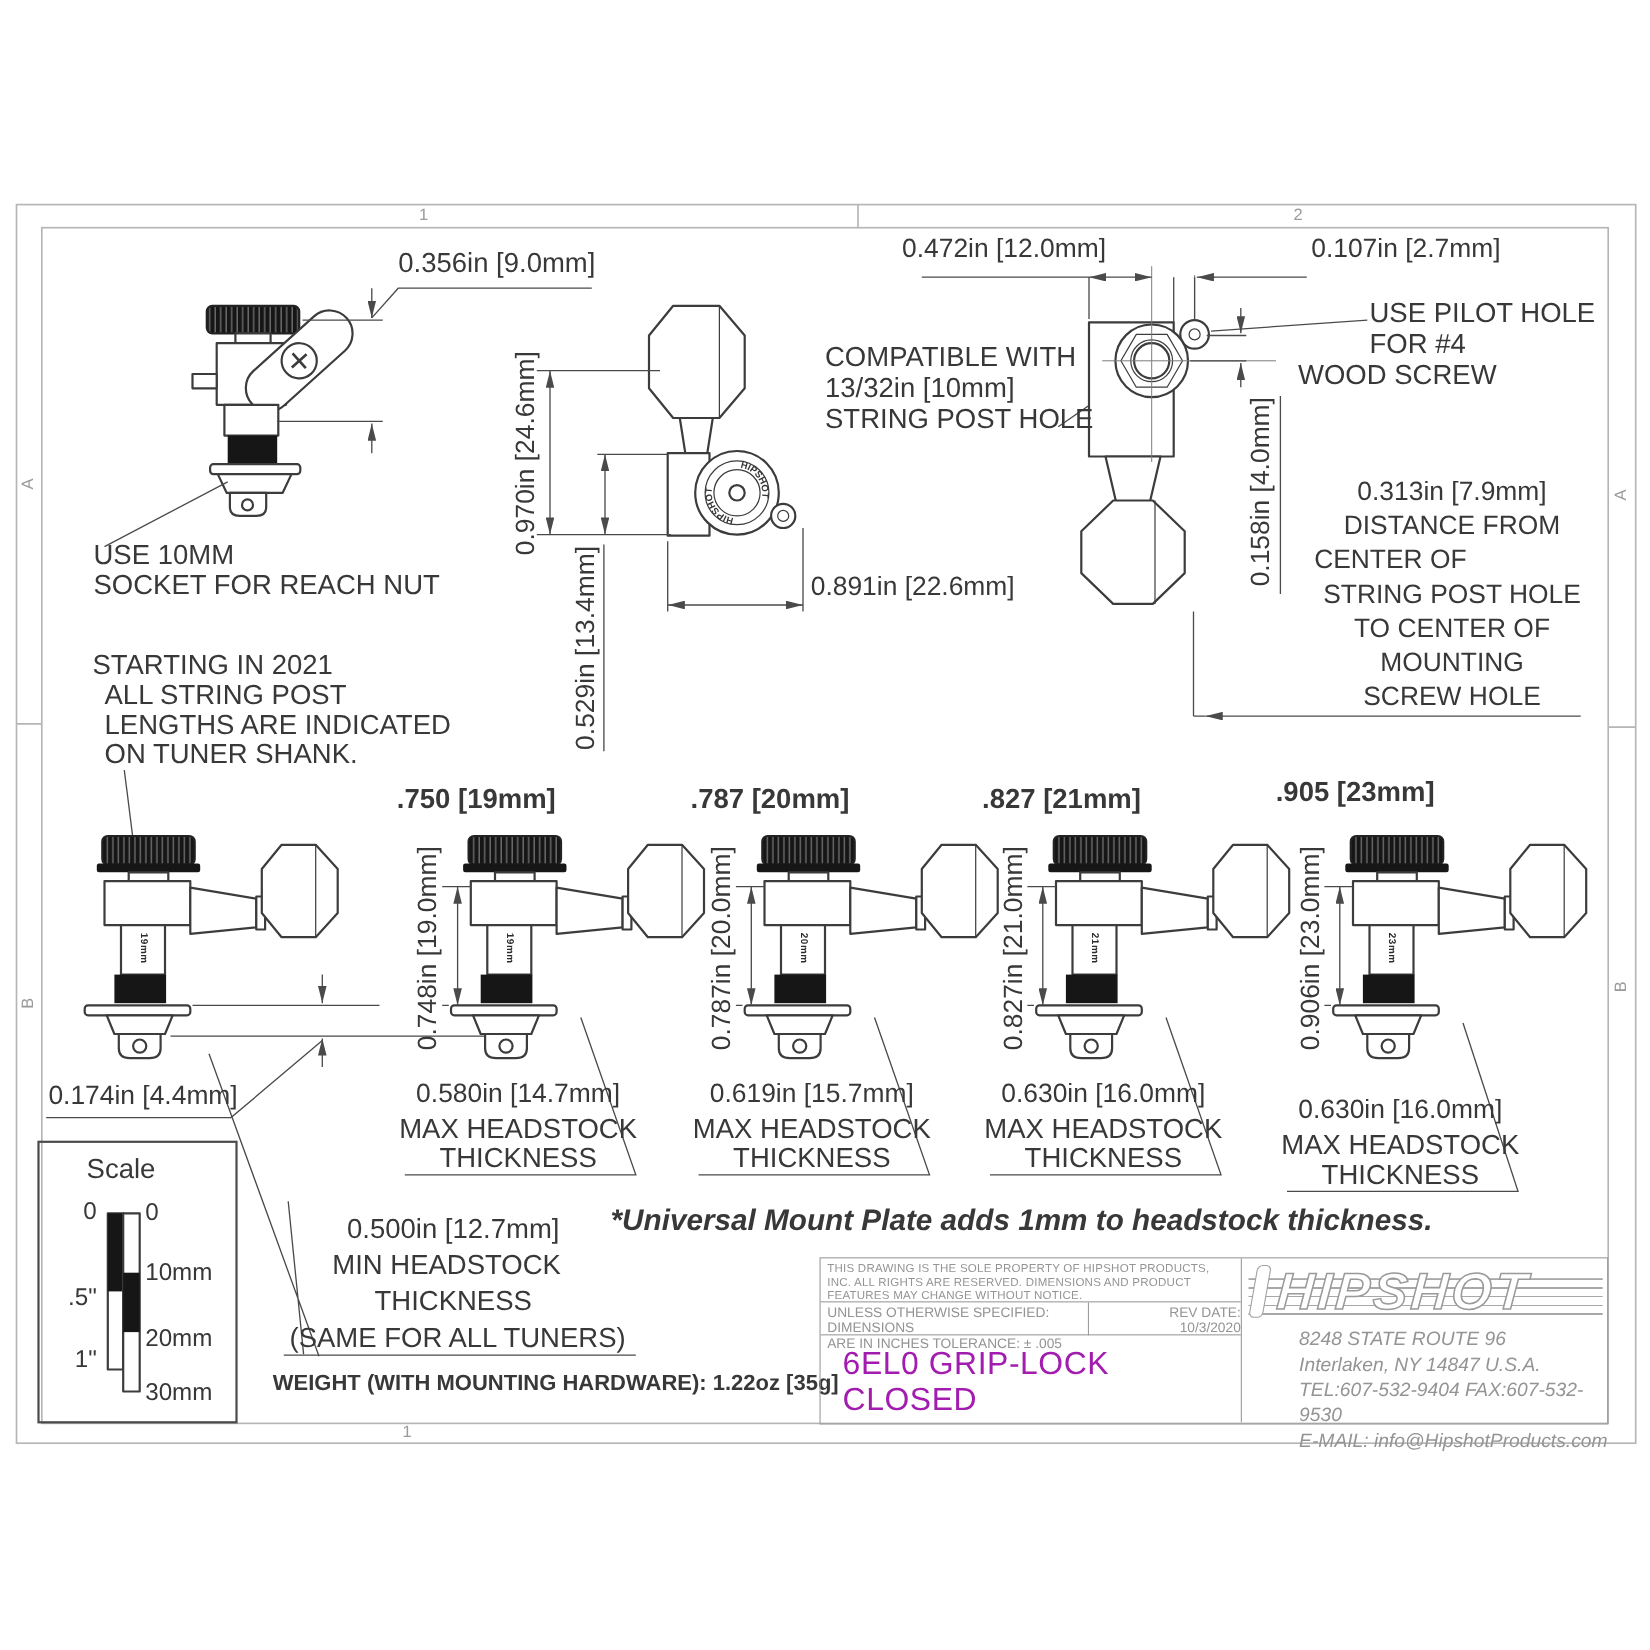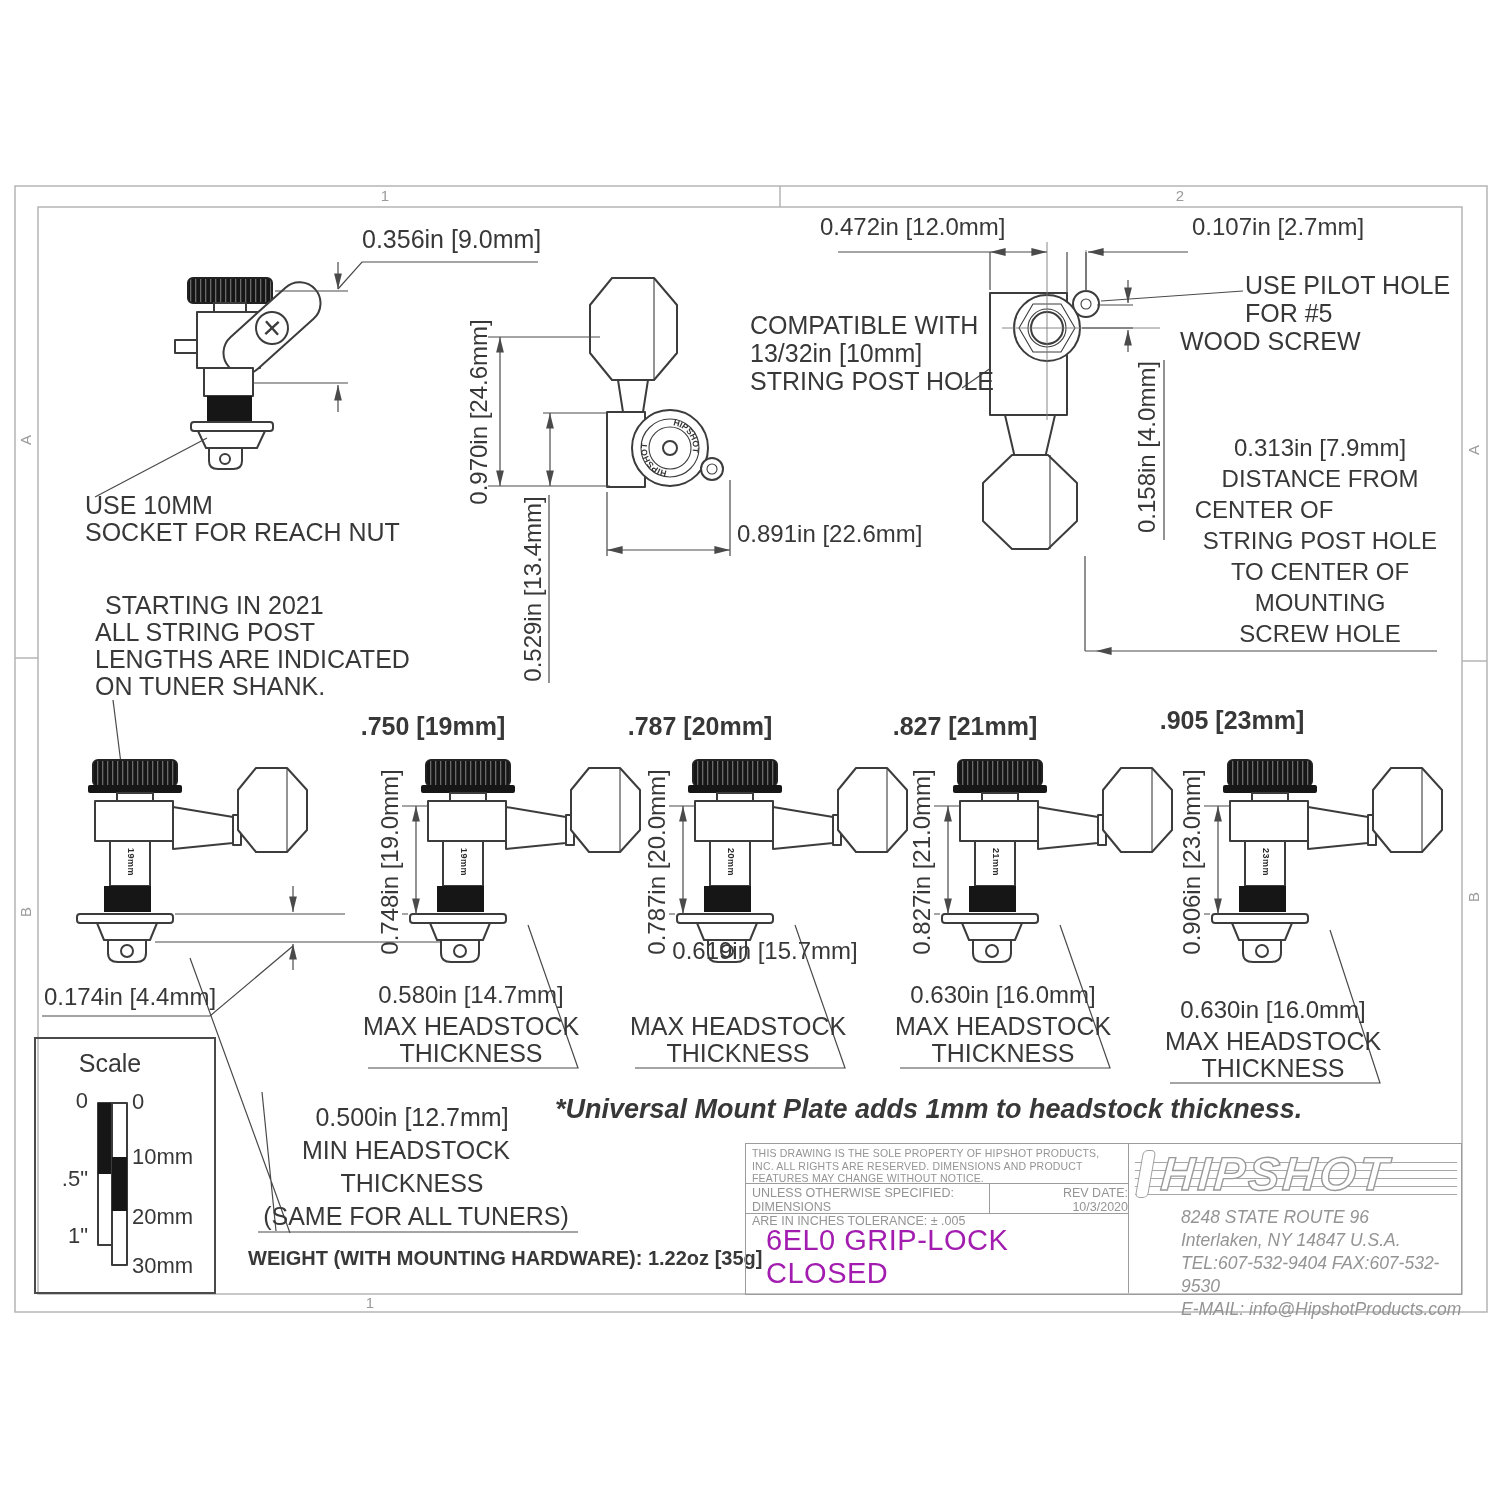--- a/index.html
+++ b/index.html
@@ -203,37 +203,37 @@
   <div class="t zone ctr" style="left:1180px; top:196px;">2</div>
   <div class="t zone ctr" style="left:370px; top:1303px;">1</div>
   <div class="t zone r90" style="left:26px; top:440px;">A</div>
   <div class="t zone r90" style="left:26px; top:912px;">B</div>
   <div class="t zone r90" style="left:1474px; top:450px;">A</div>
   <div class="t zone r90" style="left:1474px; top:897px;">B</div>
 
   <div class="t s25" style="left:362px; top:226px;">0.356in [9.0mm]</div>
   <div class="t s25" style="left:85px; top:492px;">USE 10MM</div>
   <div class="t s25" style="left:85px; top:519px;">SOCKET FOR REACH NUT</div>
-  <div class="t s25" style="left:105px; top:592px;text-align:right;">STARTING IN 2021</div>
+  <div class="t s25" style="left:84px; top:592px;text-align:right;">STARTING IN 2021</div>
   <div class="t s25" style="left:95px; top:619px;">ALL STRING POST</div>
   <div class="t s25" style="left:95px; top:646px;">LENGTHS ARE INDICATED</div>
   <div class="t s25" style="left:95px; top:673px;">ON TUNER SHANK.</div>
 
   <div class="t s24 r90" style="left:479px; top:412px;">0.970in [24.6mm]</div>
   <div class="t s24 r90" style="left:533px; top:589px;">0.529in [13.4mm]</div>
   <div class="t s24" style="left:737px; top:521px;">0.891in [22.6mm]</div>
   <div class="t s25" style="left:750px; top:312px;">COMPATIBLE WITH</div>
   <div class="t s25" style="left:750px; top:340px;">13/32in [10mm]</div>
   <div class="t s25" style="left:750px; top:368px;">STRING POST HOLE</div>
 
   <div class="t s24" style="left:820px; top:214px;">0.472in [12.0mm]</div>
   <div class="t s24" style="left:1192px; top:214px;">0.107in [2.7mm]</div>
   <div class="t s24 r90" style="left:1147px; top:447px;">0.158in [4.0mm]</div>
   <div class="t s25" style="left:1245px; top:272px;">USE PILOT HOLE</div>
-  <div class="t s25" style="left:1245px; top:300px;">FOR #5</div>
+  <div class="t s25" style="left:1245px; top:300px;">FOR #4</div>
   <div class="t s25" style="left:1180px; top:328px;">WOOD SCREW</div>
   <div class="t s24 ctr" style="left:1320px; top:448px;">0.313in [7.9mm]</div>
   <div class="t s24 ctr" style="left:1320px; top:479px;">DISTANCE FROM</div>
   <div class="t s24 ctr" style="left:1264px; top:510px;">CENTER OF</div>
   <div class="t s24 ctr" style="left:1320px; top:541px;">STRING POST HOLE</div>
   <div class="t s24 ctr" style="left:1320px; top:572px;">TO CENTER OF</div>
   <div class="t s24 ctr" style="left:1320px; top:603px;">MOUNTING</div>
   <div class="t s24 ctr" style="left:1320px; top:634px;">SCREW HOLE</div>
 
   <div class="t s25 bold ctr" style="left:433px; top:727px;">.750 [19mm]</div>
@@ -248,21 +248,21 @@
 
   <div class="t shankmark r90cw" style="left:130px; top:862px;">19mm</div>
   <div class="t shankmark r90cw" style="left:463px; top:862px;">19mm</div>
   <div class="t shankmark r90cw" style="left:730px; top:862px;">20mm</div>
   <div class="t shankmark r90cw" style="left:995px; top:862px;">21mm</div>
   <div class="t shankmark r90cw" style="left:1265px; top:862px;">23mm</div>
 
   <div class="t s24 ctr" style="left:471px; top:995px;">0.580in [14.7mm]</div>
   <div class="t s25 ctr" style="left:471px; top:1027px;">MAX HEADSTOCK</div>
   <div class="t s25 ctr" style="left:471px; top:1054px;">THICKNESS</div>
-  <div class="t s24 ctr" style="left:738px; top:951px;margin-left:27px;">0.619in [15.7mm]</div>
+  <div class="t s24 ctr" style="left:738px; top:995px;">0.619in [15.7mm]</div>
   <div class="t s25 ctr" style="left:738px; top:1027px;">MAX HEADSTOCK</div>
   <div class="t s25 ctr" style="left:738px; top:1054px;">THICKNESS</div>
   <div class="t s24 ctr" style="left:1003px; top:995px;">0.630in [16.0mm]</div>
   <div class="t s25 ctr" style="left:1003px; top:1027px;">MAX HEADSTOCK</div>
   <div class="t s25 ctr" style="left:1003px; top:1054px;">THICKNESS</div>
   <div class="t s24 ctr" style="left:1273px; top:1010px;">0.630in [16.0mm]</div>
   <div class="t s25 ctr" style="left:1273px; top:1042px;">MAX HEADSTOCK</div>
   <div class="t s25 ctr" style="left:1273px; top:1069px;">THICKNESS</div>
 
   <div class="t s24" style="left:44px; top:984px;">0.174in [4.4mm]</div>

